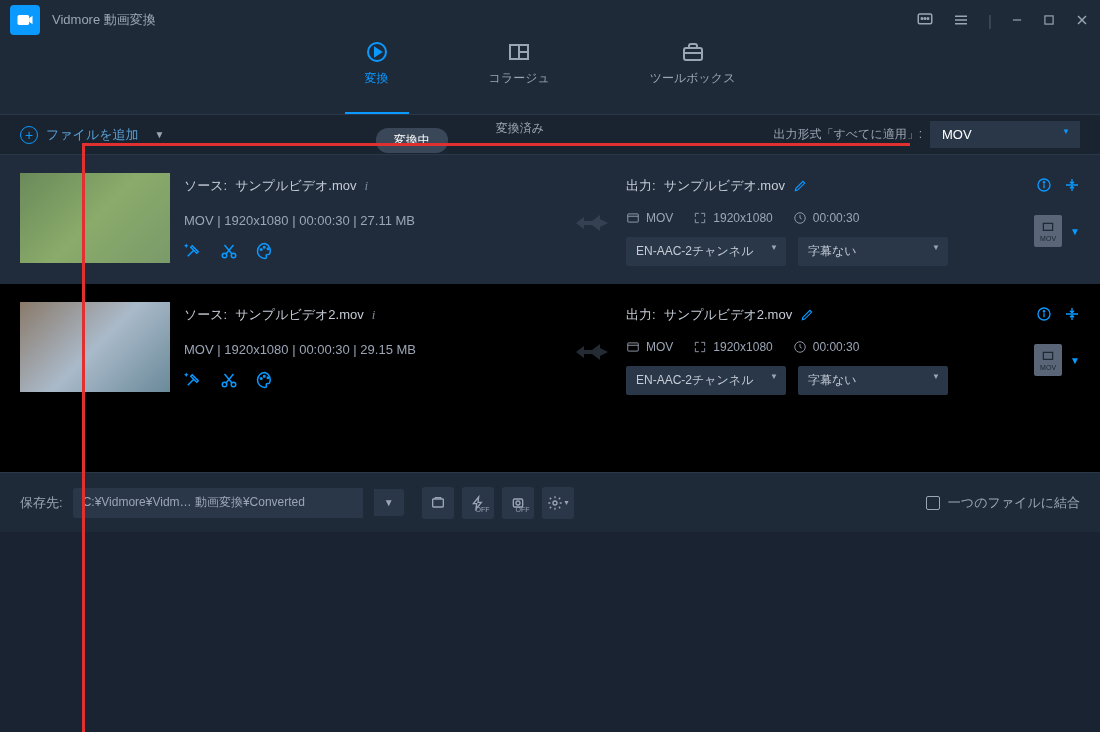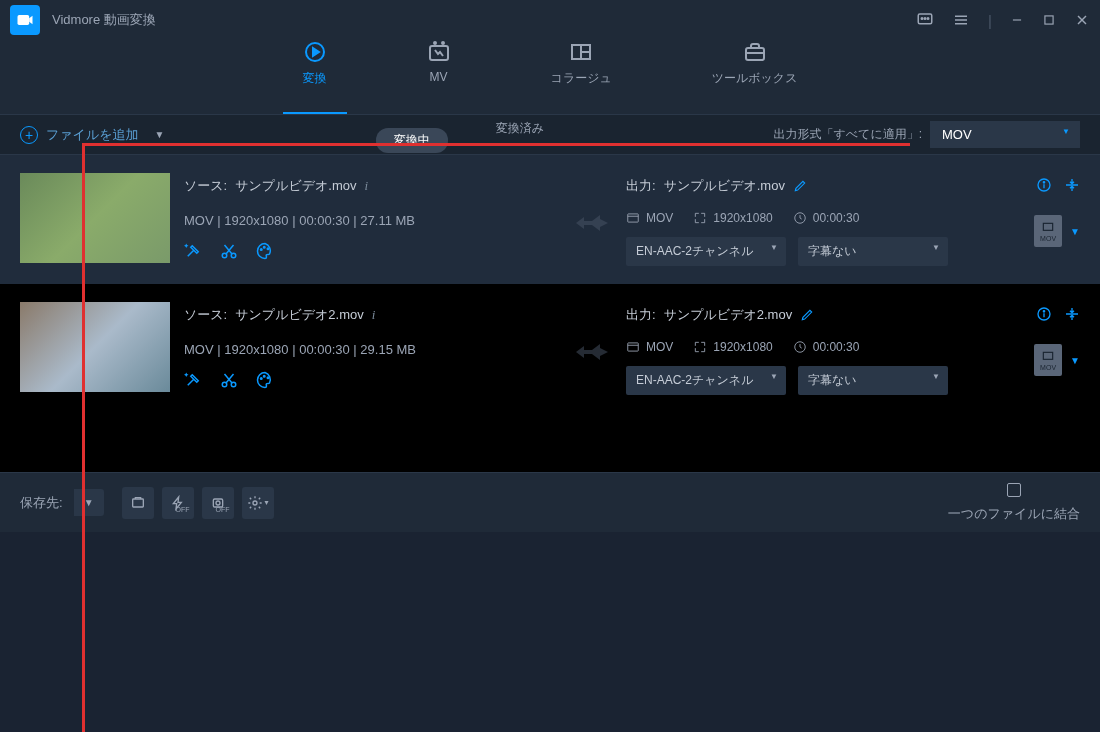--- a/index.html
+++ b/index.html
@@ -70,21 +70,21 @@
 .badge-drop { color: #0a99ff; font-size: 10px; cursor: pointer; }
 
 
 .bottom-bar { height: 60px; background: #1f2a38; display: flex; align-items: center; padding: 0 20px; gap: 10px; border-top: 1px solid #2a3748; }
 .save-label { font-size: 13px; color: #9ba5b5; }
 .path-input { background: #2a3748; border: none; padding: 8px 10px; color: #9ba5b5; font-size: 12px; width: 290px; border-radius: 3px 0 0 3px; }
 .path-drop { background: #2a3748; padding: 8px 10px; color: #9ba5b5; cursor: pointer; font-size: 10px; border-radius: 0 3px 3px 0; margin-left: 1px; }
 .bottom-icons { display: flex; gap: 8px; margin-left: 8px; }
 .bottom-icon { width: 32px; height: 32px; background: #2a3748; border-radius: 3px; display: flex; align-items: center; justify-content: center; color: #9ba5b5; cursor: pointer; font-size: 14px; }
 .spacer { flex: 1; }
-.merge-check { display: flex; align-items: center; gap: 8px; font-size: 13px; color: #9ba5b5; cursor: pointer; flex-direction: column; }
+.merge-check { display: flex; align-items: center; gap: 8px; font-size: 13px; color: #9ba5b5; cursor: pointer; }
 .checkbox { width: 14px; height: 14px; border: 1.5px solid #9ba5b5; border-radius: 2px; }
 .convert-btn { background: #0a99ff; color: #fff; padding: 10px 32px; font-size: 14px; border-radius: 4px; cursor: pointer; margin-left: 20px; }
 
 
 .red-line-h { position: absolute; top: 143px; left: 82px; width: 828px; height: 3px; background: #e03030; z-index: 100; }
 .red-line-v { position: absolute; top: 143px; left: 82px; width: 3px; height: 589px; background: #e03030; z-index: 100; }
 
 svg { display: block; }
 </style>
 </head>
@@ -142,31 +142,20 @@
           <svg width="24" height="24" viewBox="0 0 24 24" fill="none" stroke="currentColor" stroke-width="2">
             <circle cx="12" cy="12" r="9"></circle>
             <path d="M10 8l6 4-6 4z" fill="currentColor"></path>
           </svg>
         </span>
       <span class="label">変換</span>
     </div>
     <div class="main-tab">
       <span class="icon">
           <svg width="24" height="24" viewBox="0 0 24 24" fill="none" stroke="currentColor" stroke-width="2">
-            <rect x="3" y="6" width="18" height="14" rx="2"></rect>
-            <path d="M8 10l3 4 2-2 3 4"></path>
-            <circle cx="8" cy="3" r="1" fill="currentColor"></circle>
-            <circle cx="16" cy="3" r="1" fill="currentColor"></circle>
-          </svg>
-        </span>
-      <span class="label">MV</span>
-    </div>
-    <div class="main-tab">
-      <span class="icon">
-          <svg width="24" height="24" viewBox="0 0 24 24" fill="none" stroke="currentColor" stroke-width="2">
             <rect x="3" y="5" width="18" height="14"></rect>
             <line x1="12" y1="5" x2="12" y2="19"></line>
             <line x1="12" y1="12" x2="21" y2="12"></line>
           </svg>
         </span>
       <span class="label">コラージュ</span>
     </div>
     <div class="main-tab">
       <span class="icon">
           <svg width="24" height="24" viewBox="0 0 24 24" fill="none" stroke="currentColor" stroke-width="2">
@@ -402,20 +391,21 @@
           </div>
           <span class="badge-drop">▼</span>
         </div>
       </div>
     </div>
 
   </div>
 
   <div class="bottom-bar">
     <span class="save-label">保存先:</span>
+    <input class="path-input" readonly="" value="C:¥Vidmore¥Vidm… 動画変換¥Converted" style="">
     <span class="path-drop">▼</span>
     <div class="bottom-icons">
       <div class="bottom-icon">
           <svg width="16" height="16" viewBox="0 0 24 24" fill="none" stroke="currentColor" stroke-width="2">
             <rect x="4" y="6" width="16" height="12" rx="1"></rect>
             <path d="M8 6V4h8v2"></path>
           </svg>
         </div>
       <div class="bottom-icon">
           <svg width="16" height="16" viewBox="0 0 24 24" fill="none" stroke="currentColor" stroke-width="2">

